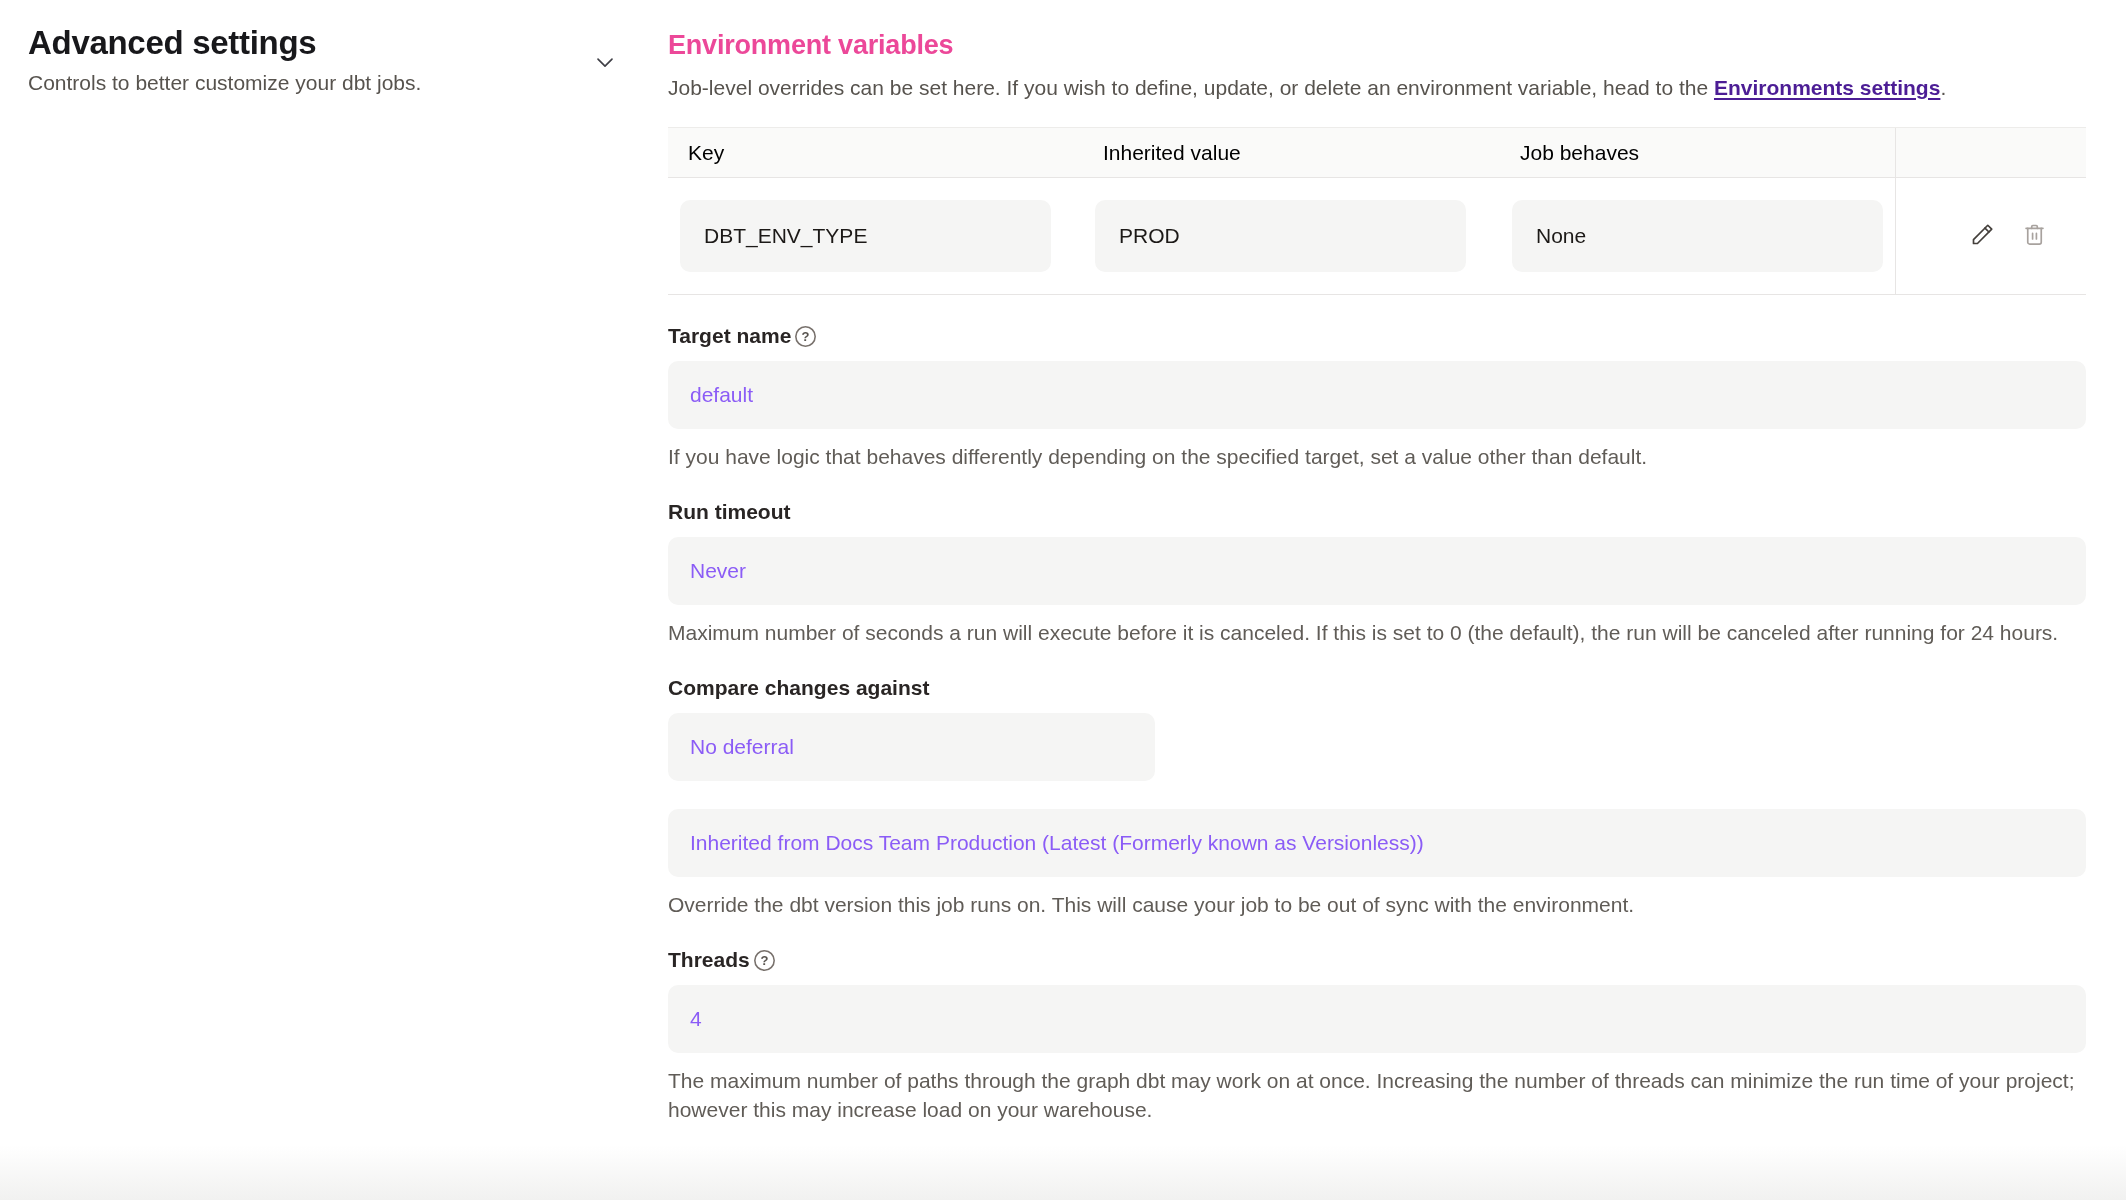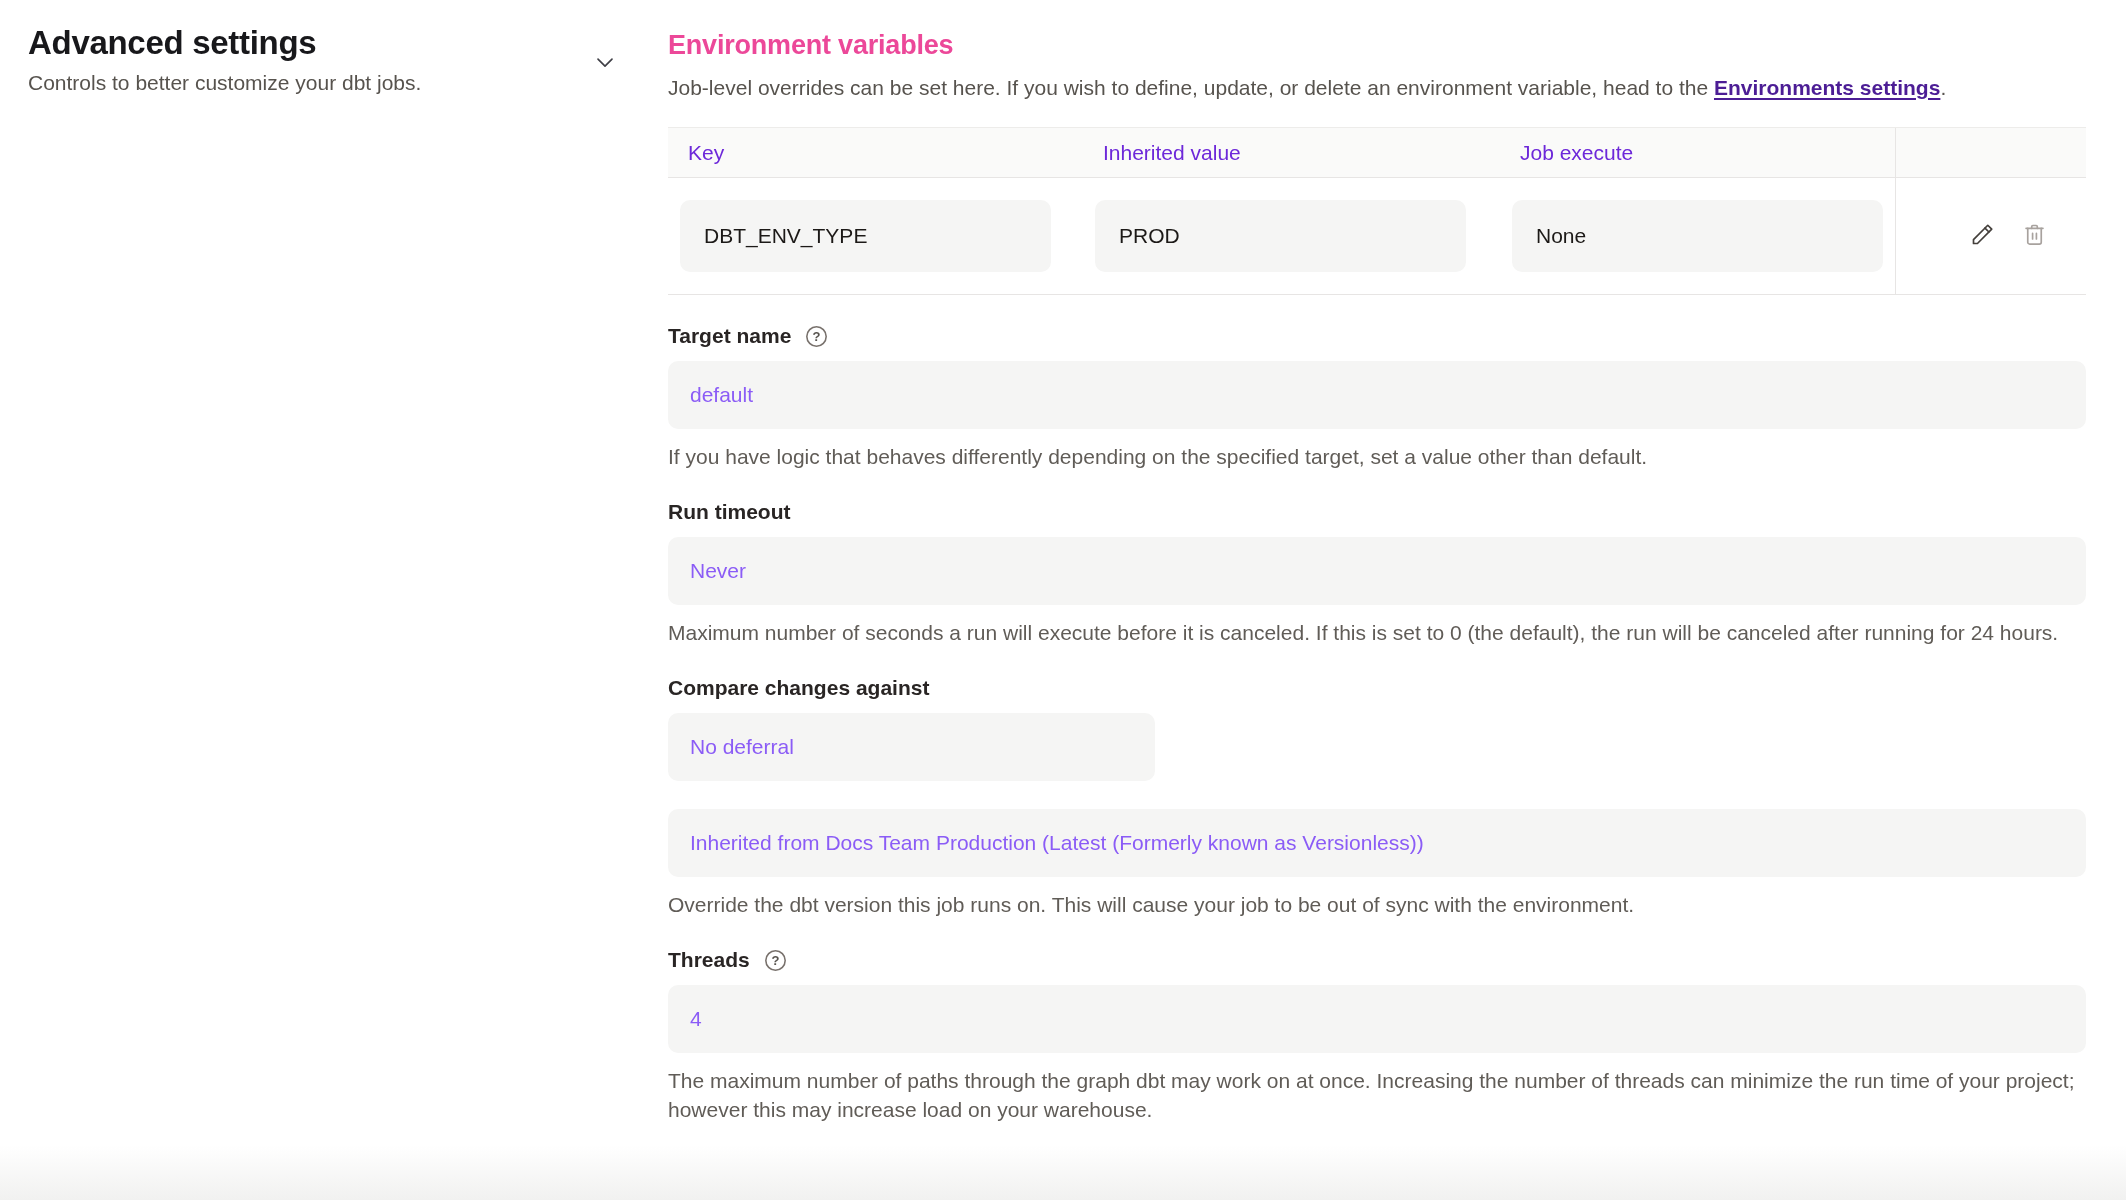--- a/index.html
+++ b/index.html
@@ -34,21 +34,21 @@
   
   .env-table { margin-top: 25px; border-top: 1px solid #edecea; }
   .env-thead, .env-row {
     display: grid;
     grid-template-columns: 415px 417px 395px 1fr;
   }
   .env-thead {
     height: 50px; background: #fafaf9;
     border-bottom: 1px solid #e7e5e4;
     align-items: center;
-    font-size: 21px; color: #6d28d9;
+    font-size: 21px; color: #000000;
   }
   .env-th { padding-left: 20px; }
   .actions-head { height: 100%; border-left: 1px solid #e7e5e4; }
   .env-row { height: 117px; border-bottom: 1px solid #e7e5e4; align-items: center; }
   .pill {
     margin-left: 12px; width: 371px; height: 72px;
     background: #f5f5f4; border-radius: 10px;
     display: flex; align-items: center;
     padding: 0 24px; font-size: 21px; color: #1c1917;
   }
@@ -58,21 +58,21 @@
     gap: 25px; padding-left: 34px;
   }
   .icon-btn { background: none; border: none; padding: 0; cursor: pointer; display: flex; align-items: center; }
   .edit-icon { color: #44403c; }
   .trash-icon { color: #a8a29e; }
 
   
   .field { margin-top: 28px; }
   .field-label {
     font-size: 21px; font-weight: 700; color: #292524;
-    display: flex; align-items: center; gap: 13px; line-height: 26px;
+    display: flex; align-items: center; gap: 2px; line-height: 26px;
   }
   .text-input {
     margin-top: 12px; height: 68px; width: 100%;
     background: #f5f5f4; border: none; border-radius: 10px;
     display: flex; align-items: center;
     padding: 0 22px; font-size: 21px; color: #8b5cf6;
     cursor: pointer;
   }
   .text-input.narrow { width: 487px; }
   .helper { margin-top: 13px; font-size: 21px; color: #605c57; line-height: 29px; }
@@ -105,21 +105,21 @@
 <div class="main">
 
   <div class="section-heading">Environment variables</div>
 
   <div class="section-desc"><span>Job-level overrides can be set here. If you wish to define, update, or delete an environment variable, head to the </span><a>Environments settings</a><span>.</span></div>
 
   <div class="env-table">
     <div class="env-thead">
       <div class="env-th">Key</div>
       <div class="env-th">Inherited value</div>
-      <div class="env-th">Job execute</div>
+      <div class="env-th">Job behaves</div>
       <div class="actions-head"></div>
     </div>
 
     <div class="env-row">
       <div>
         <div class="pill">DBT_ENV_TYPE</div>
       </div>
       <div>
         <div class="pill">PROD</div>
       </div>

